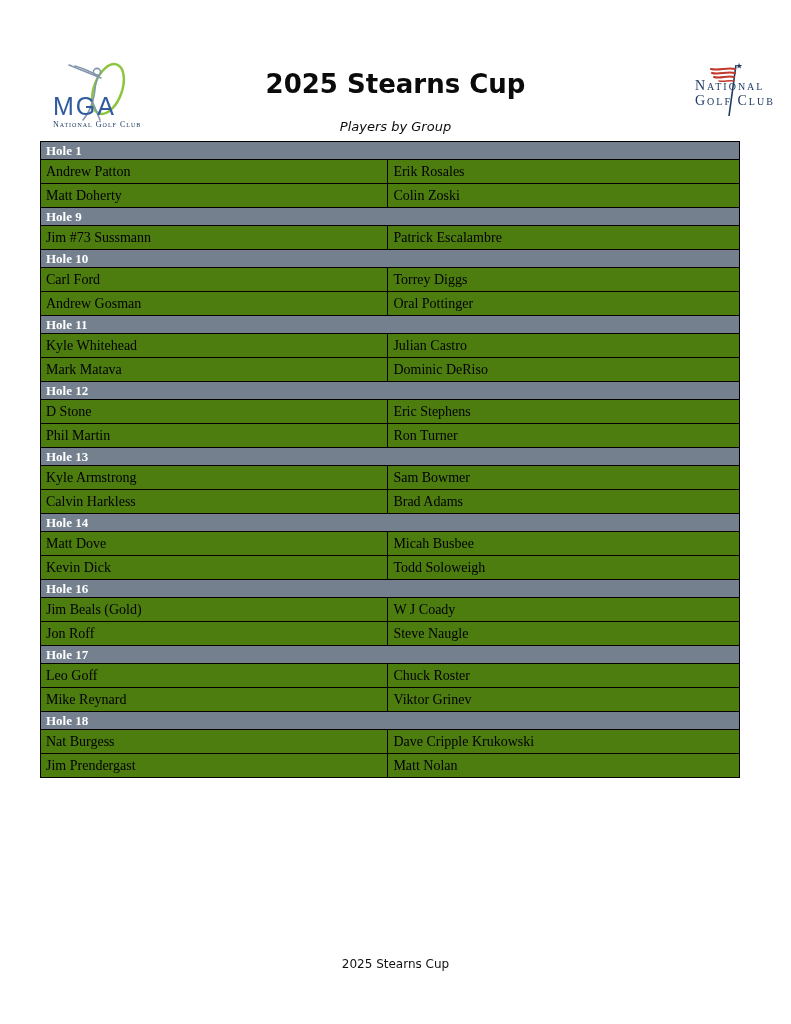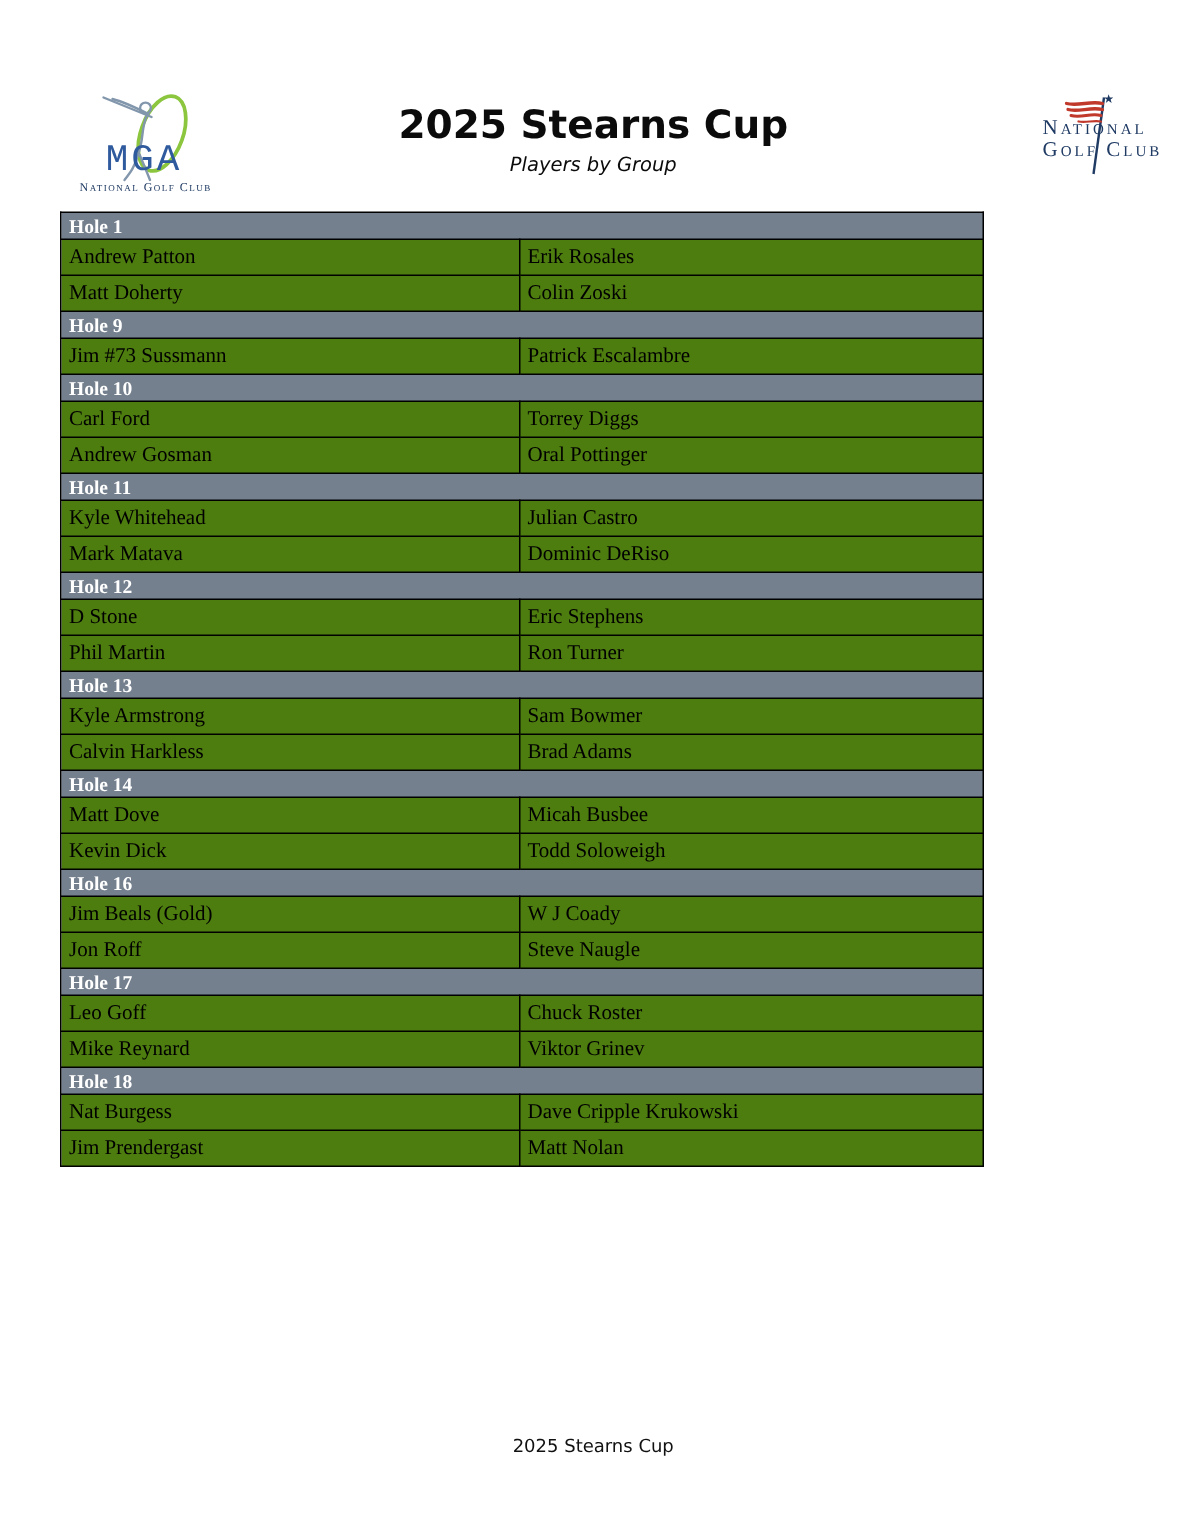--- a/index.html
+++ b/index.html
@@ -4,48 +4,48 @@
 <style>
   html,body{margin:0;padding:0;background:#ffffff;}
   .page{
     position:relative;width:791px;height:1024px;background:#ffffff;
     font-family:"Liberation Serif",serif;color:#000;overflow:hidden;
   }
   
   .logo-left{position:absolute;left:53px;top:57px;width:86px;height:72px;}
   .logo-left svg{position:absolute;left:0;top:0;}
   .mga-monogram{
-    position:absolute;left:0;right:0;bottom:10px;text-align:center;
-    font-family:Liberation Mono, monospace;font-size:25px;line-height:1;
+    position:absolute;left:0;right:0;bottom:10px;text-align:left;
+    font-family:Liberation Sans, sans-serif;font-size:25px;line-height:1;
     color:var(--mga-blue);letter-spacing:2px;
   }
   .mga-club-name{
     position:absolute;left:0;right:0;bottom:0;text-align:center;
     font-family:"Liberation Serif",serif;font-variant:small-caps;
     font-size:8px;line-height:1;color:var(--navy);letter-spacing:1px;white-space:nowrap;
   }
   .title-block{position:absolute;left:0;right:0;top:70px;text-align:center;}
   .page-title{
     margin:0;font-family:"DejaVu Sans",sans-serif;font-weight:bold;
     font-size:26px;line-height:1.1;color:#0b0b0b;letter-spacing:0;
   }
   .page-subtitle{
-    margin-top:4px;font-family:"DejaVu Sans",sans-serif;font-style:italic;
+    margin-top:20px;font-family:"DejaVu Sans",sans-serif;font-style:italic;
     font-size:13px;color:#0b0b0b;
   }
   .logo-right{position:absolute;left:646px;top:60px;width:100px;height:62px;}
   .logo-right svg{position:absolute;right:0;top:0;}
   .ngc-text{
     position:absolute;left:2px;top:19px;text-align:left;
     font-family:"Liberation Serif",serif;font-variant:small-caps;
     color:var(--navy);font-size:14px;line-height:1.05;letter-spacing:2px;white-space:nowrap;margin-left:47px;
   }
   
   table.players{
-    position:absolute;left:40px;top:141px;width:616px;
+    position:absolute;left:40px;top:141px;width:700px;
     border-collapse:collapse;table-layout:fixed;
   }
   table.players td{
     border:1px solid var(--border);
     font-family:"Liberation Serif",serif;
     padding:0 0 0 5px;vertical-align:middle;
   }
   td.group-header-cell{
     background:var(--section-header-bg);color:var(--section-header-text);
     font-weight:bold;font-size:13px;height:17px;line-height:17px;

